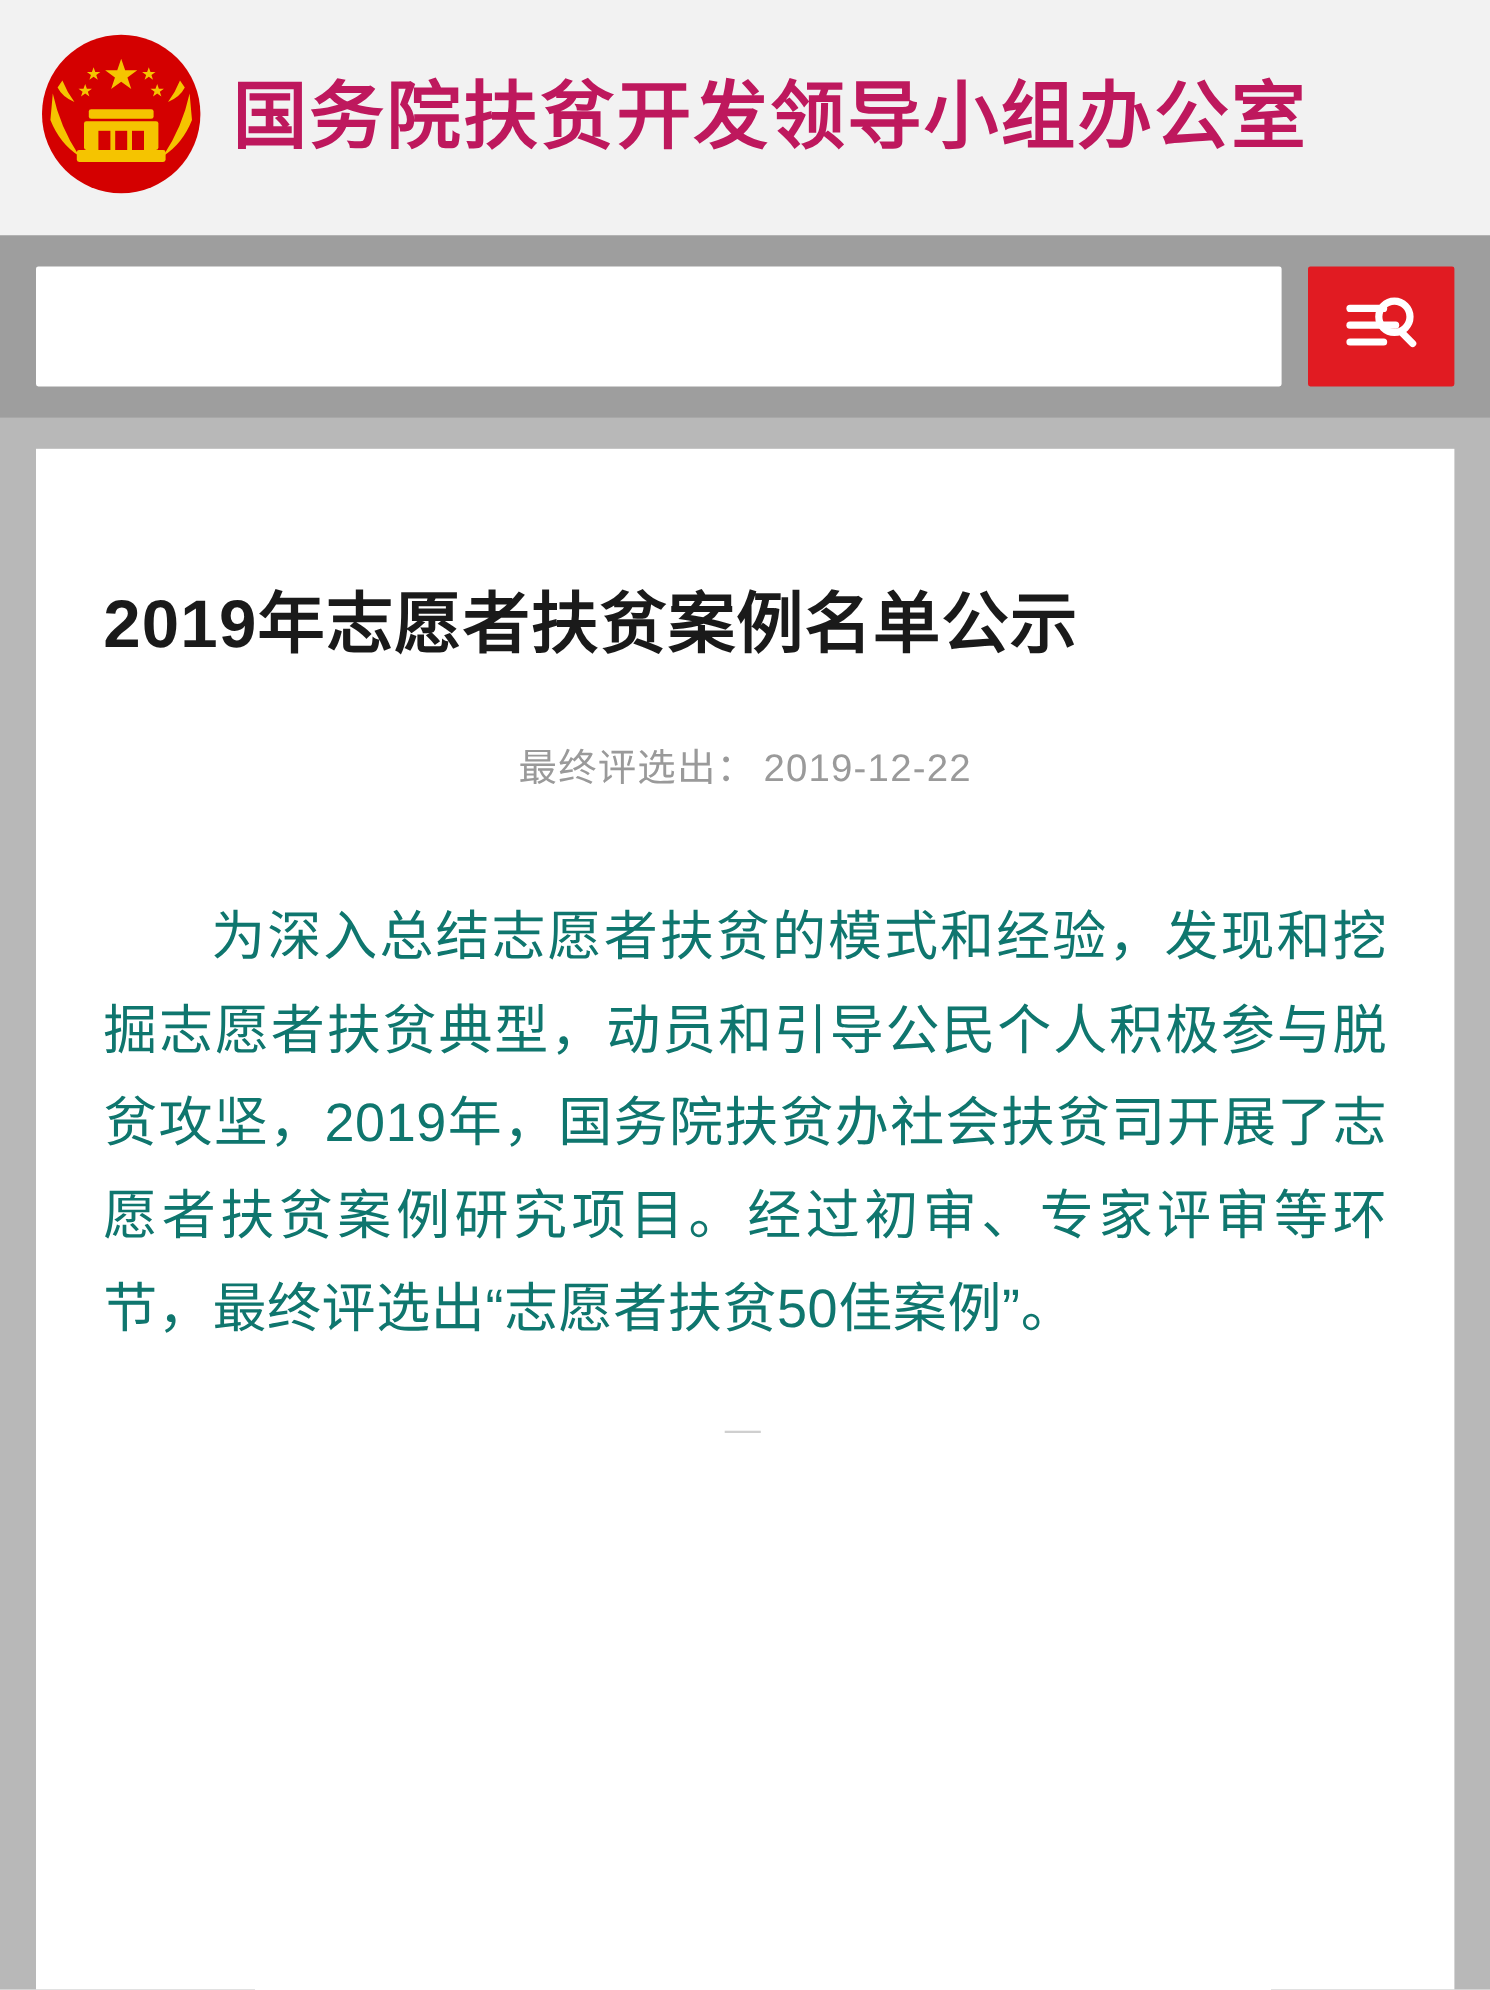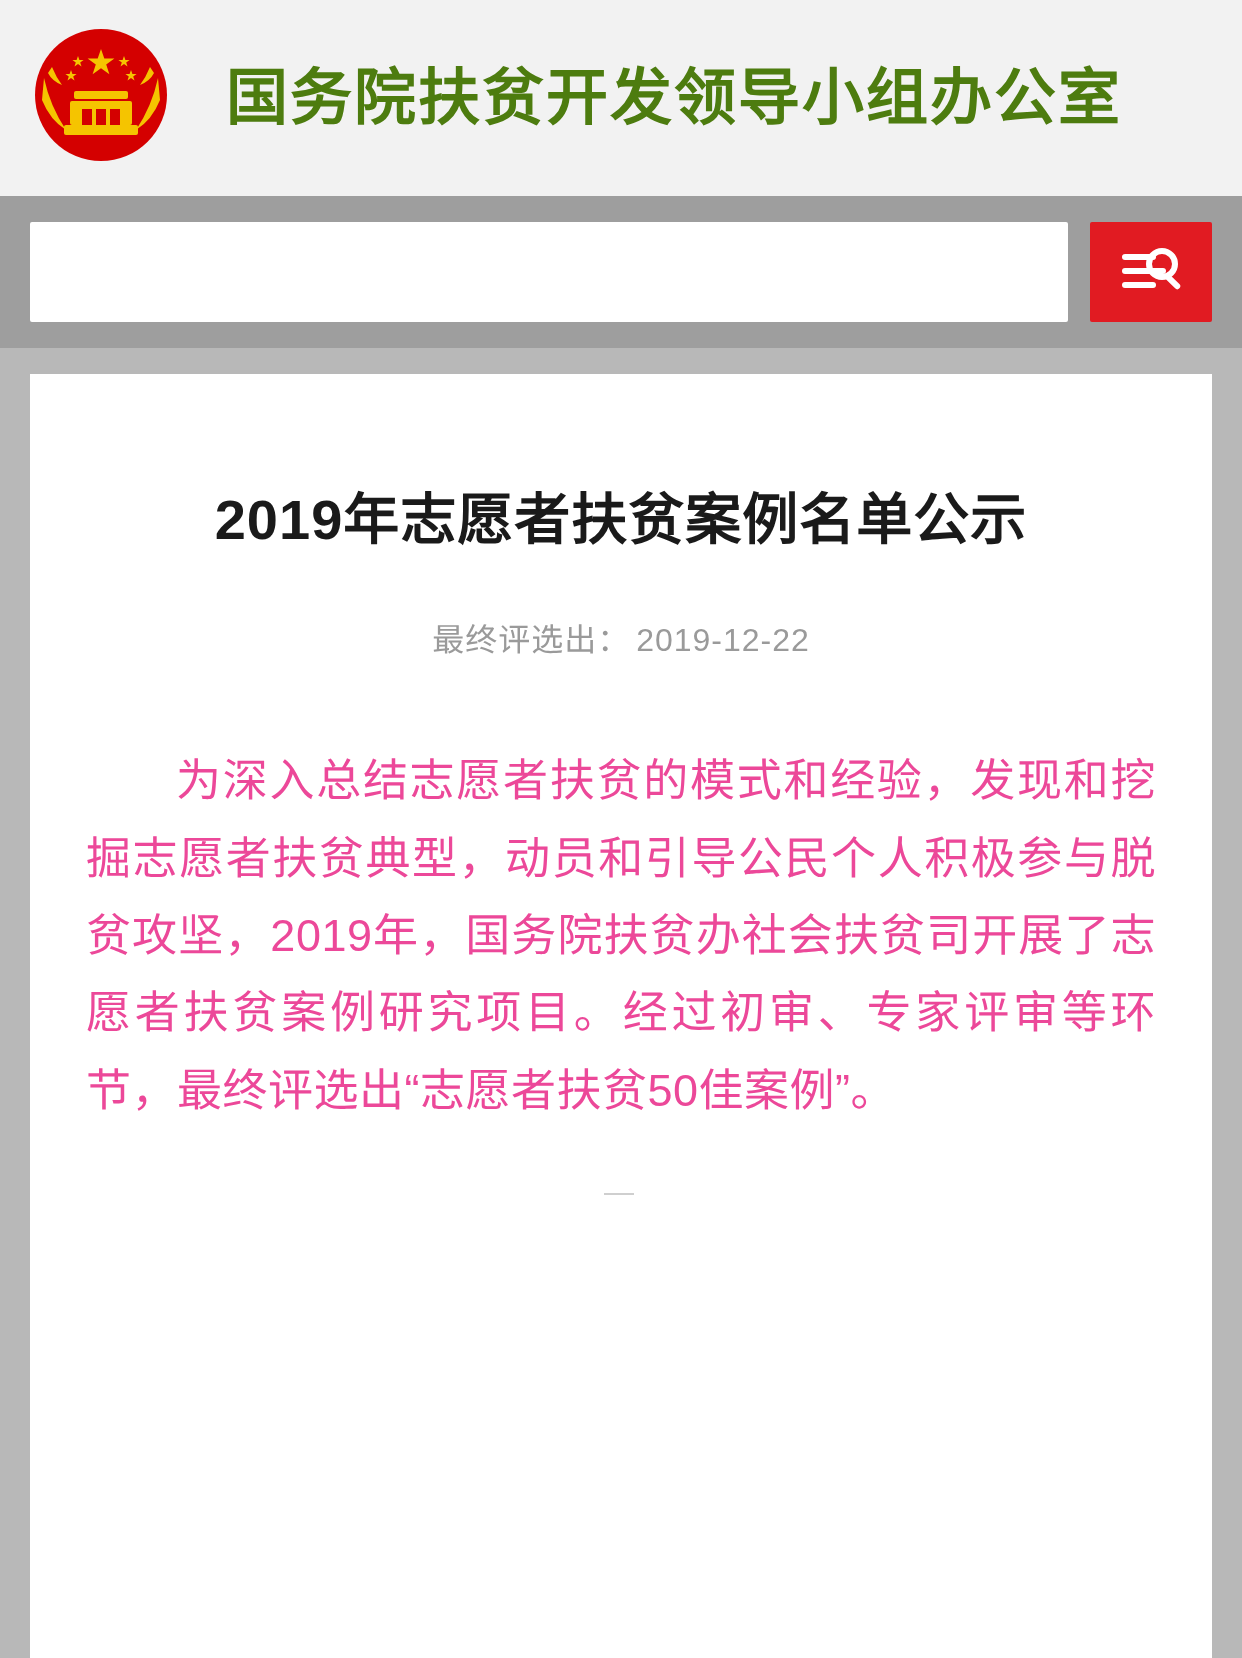--- a/index.html
+++ b/index.html
@@ -35,25 +35,24 @@
 
   .header-titles {
     margin-left: 18px;
     display: flex;
     flex-direction: column;
     justify-content: center;
   }
   .header-cn {
     font-size: 62px;
     font-weight: bold;
-    color: #4d7c0f;
+    color: #be185d;
     letter-spacing: 2px;
     line-height: 1.12;
     white-space: nowrap;
-    margin-left: 32px;
   }
   .header-en {
     font-size: 25.5px;
     font-weight: bold;
     color: #d20000;
     line-height: 1.3;
     margin-top: 4px;
     white-space: nowrap;
   }
 
@@ -104,38 +103,38 @@
     width: 100%;
     height: 100%;
     box-sizing: border-box;
     padding: 72px 56px 0 56px;
     overflow: hidden;
   }
   .article-title {
     font-size: 56px;
     font-weight: bold;
     color: #1a1a1a;
-    text-align: center;
+    text-align: left;
     line-height: 1.3;
     letter-spacing: 1px;
   }
   .article-meta {
     margin-top: 58px;
     text-align: center;
     font-size: 32px;
     color: #9a9a9a;
     letter-spacing: 1px;
   }
   .article-meta .meta-date { margin-left: 6px; }
 
   .article-body {
     margin-top: 82px;
     font-size: 45px;
     line-height: 1.72;
-    color: #ec4899;
+    color: #0f766e;
     text-align: justify;
     text-indent: 2em;
     letter-spacing: 0.5px;
   }
   .article-more {
     margin-top: 46px;
     text-align: center;
     color: #cfcfcf;
     font-size: 30px;
     letter-spacing: 4px;

